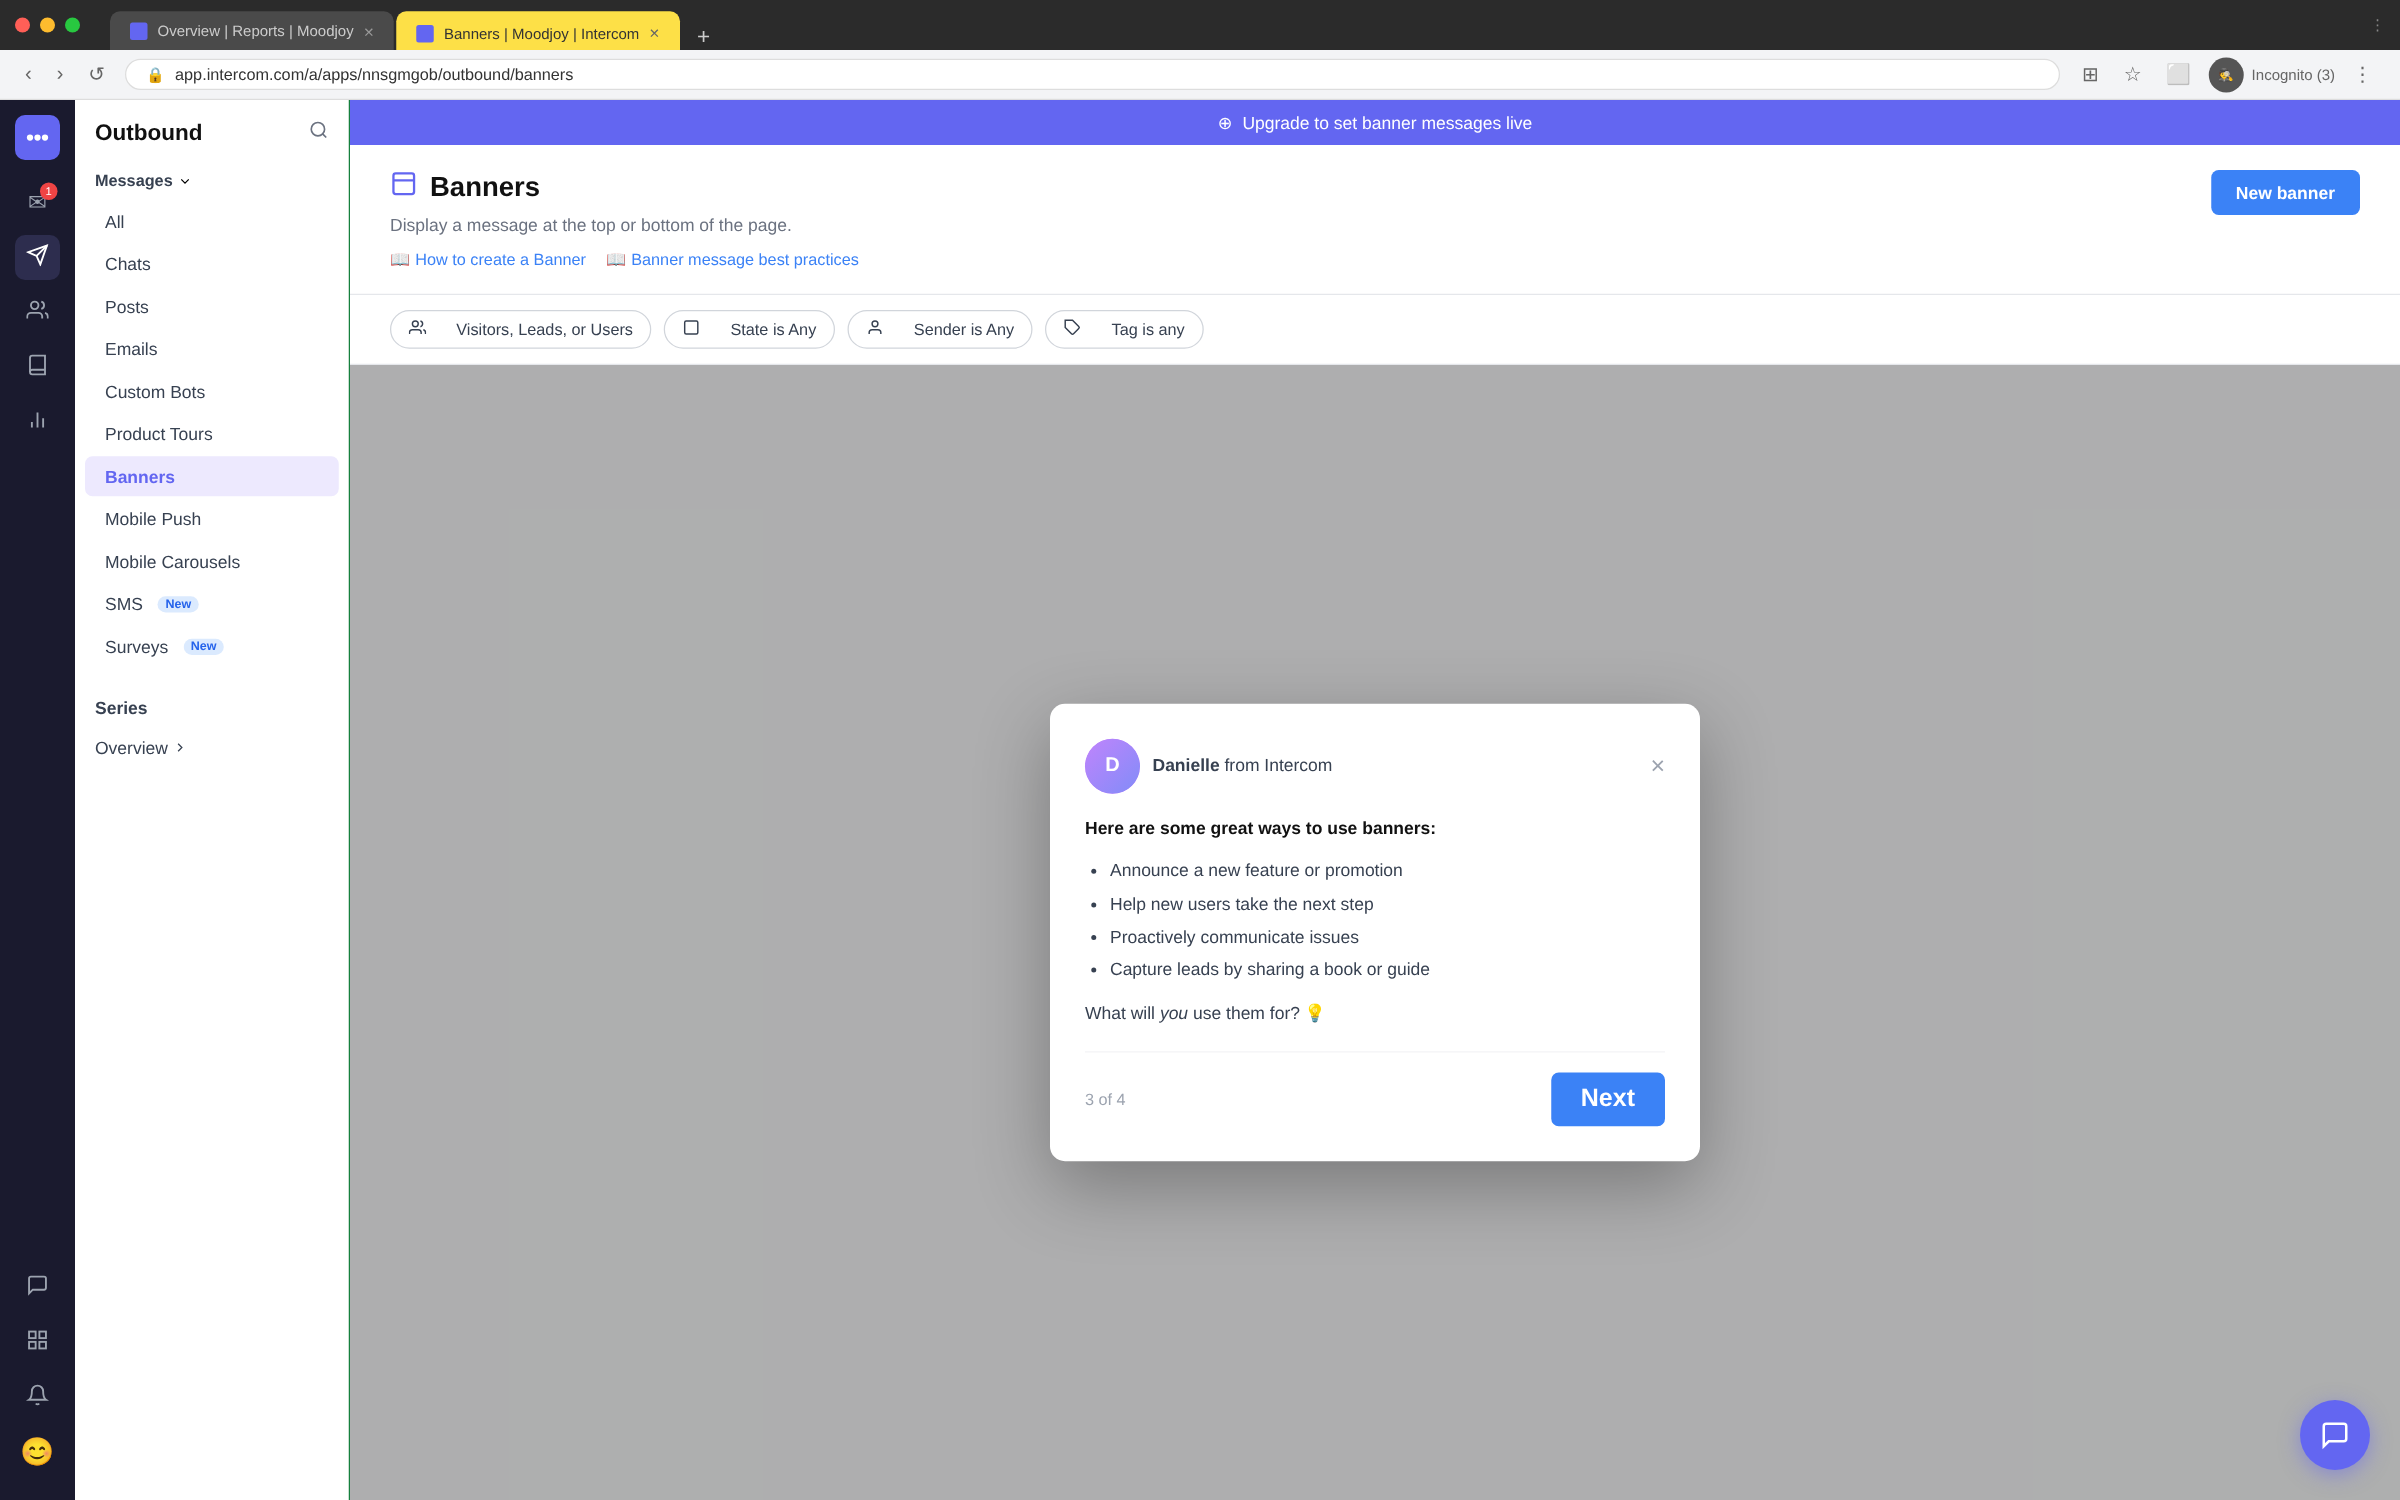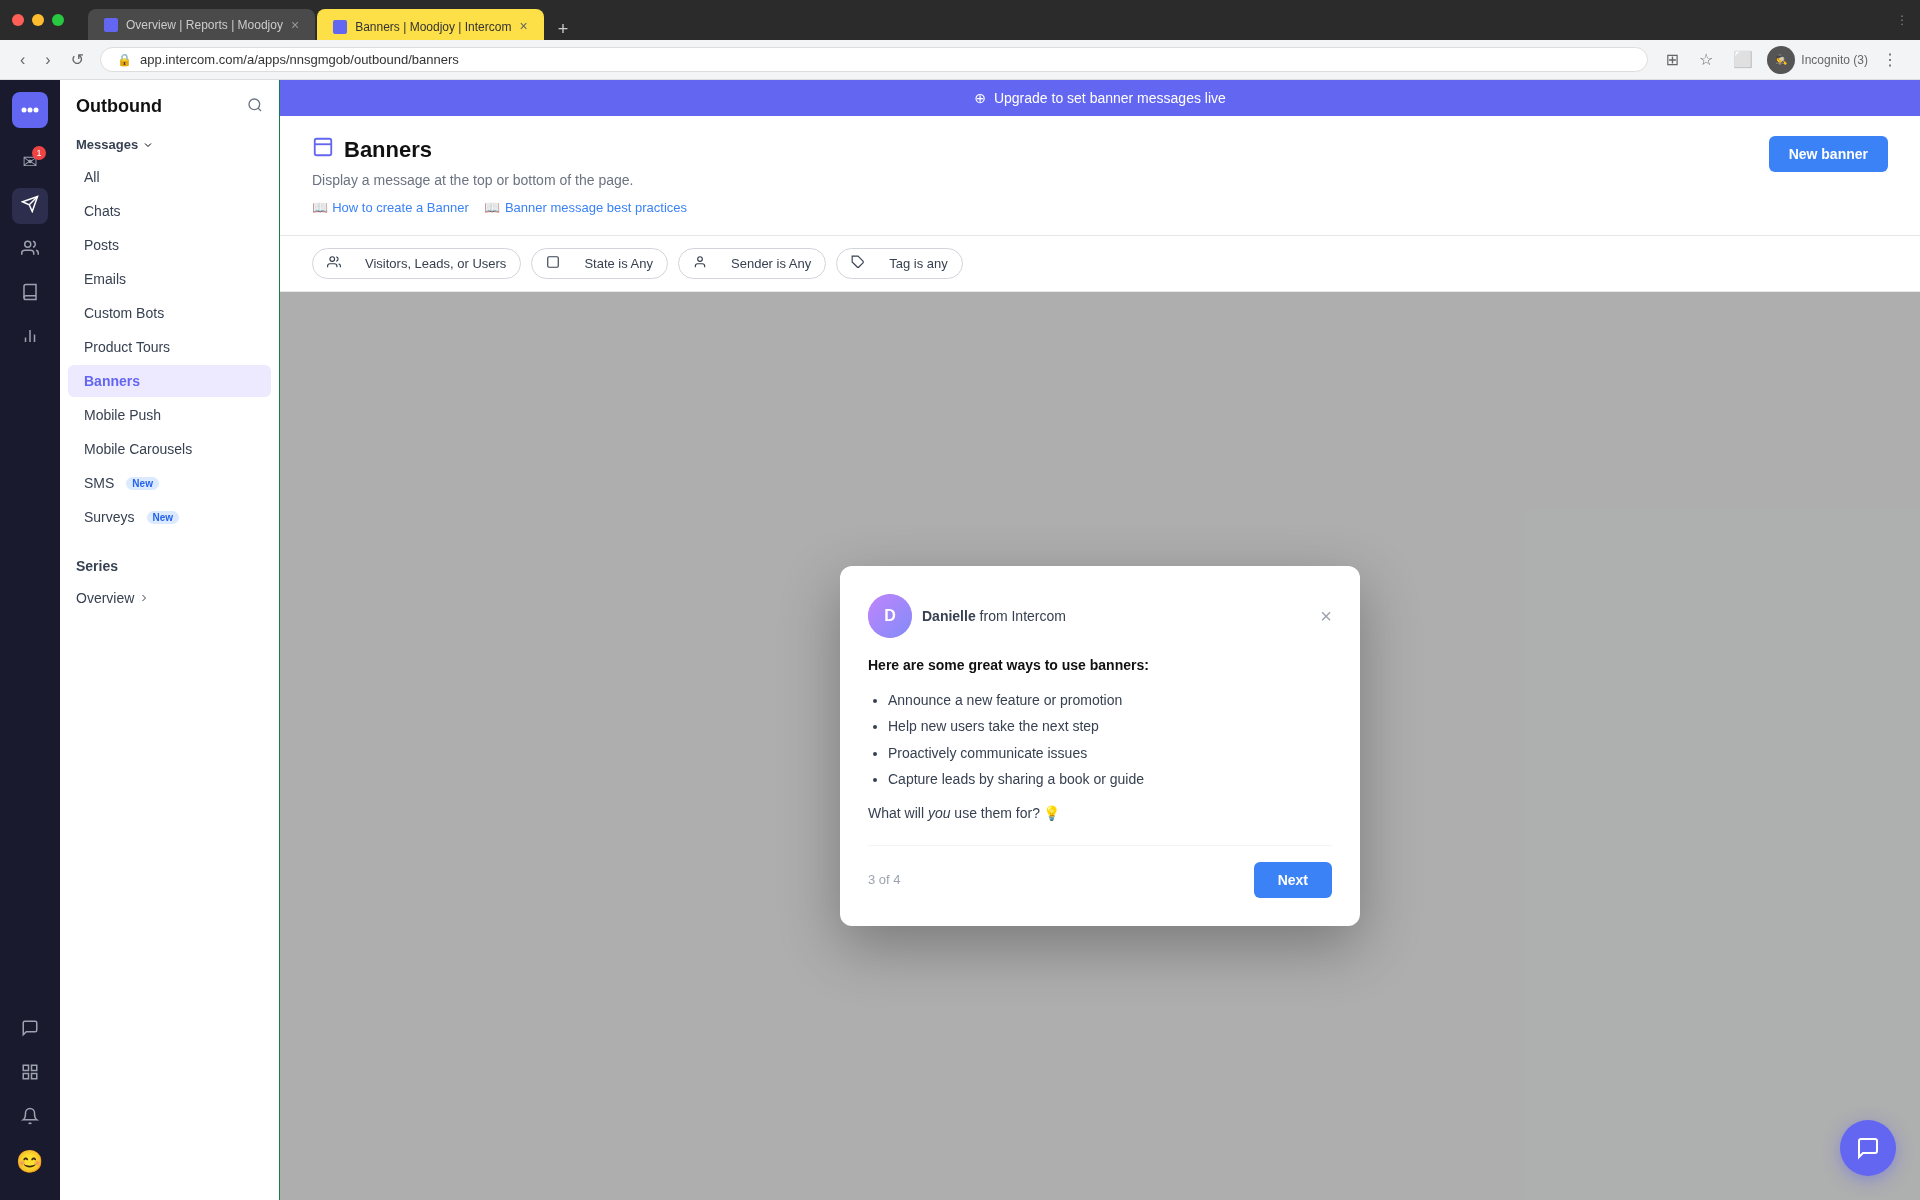--- a/index.html
+++ b/index.html
@@ -78,21 +78,21 @@
     .modal-avatar-row { display: flex; align-items: center; gap: 10px; }
     .modal-avatar { width: 44px; height: 44px; border-radius: 50%; background: #c084fc; display: flex; align-items: center; justify-content: center; overflow: hidden; }
     .modal-close { background: none; border: none; cursor: pointer; color: #9ca3af; font-size: 20px; line-height: 1; }
     .modal-body { font-size: 14px; color: #374151; line-height: 1.6; }
     .modal-body p { margin-bottom: 12px; }
     .modal-body strong { font-weight: 700; color: #111; }
     .modal-body ul { list-style: disc; padding-left: 20px; margin-bottom: 12px; }
     .modal-body ul li { margin-bottom: 4px; }
     .modal-footer { display: flex; align-items: center; justify-content: space-between; margin-top: 20px; padding-top: 16px; border-top: 1px solid #f3f4f6; }
     .modal-pagination { font-size: 13px; color: #9ca3af; }
-    .modal-next-btn { background: #3b82f6; color: white; border: none; border-radius: 6px; padding: 10px 24px; font-size: 14px; font-weight: 600; cursor: pointer; }
+    .modal-next-btn { background: #3b82f6; color: white; border: none; border-radius: 6px; padding: 10px 24px; font-size: 20px; font-weight: 600; cursor: pointer; }
 
     
     .chat-widget { position: fixed; bottom: 24px; right: 24px; width: 56px; height: 56px; background: #6366f1; border-radius: 50%; display: flex; align-items: center; justify-content: center; cursor: pointer; box-shadow: 0 4px 16px rgba(99,102,241,0.5); color: white; font-size: 24px; z-index: 200; }
   </style>
 </head>
 <body>
 
 <div>
 
   <div class="browser-titlebar">

